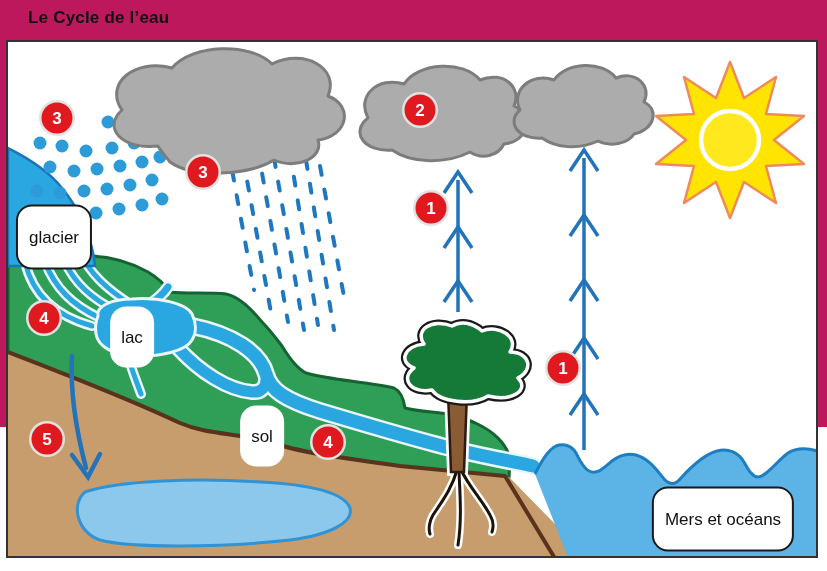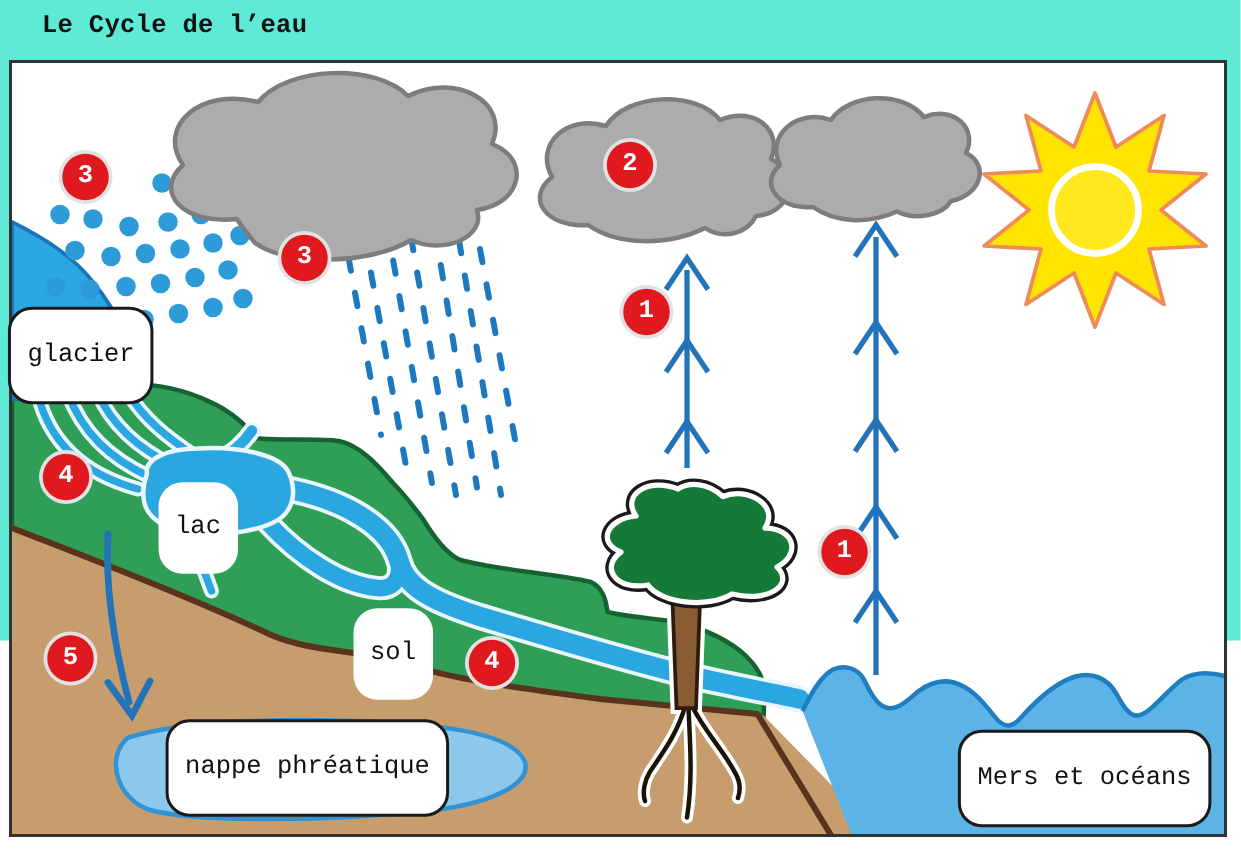--- a/index.html
+++ b/index.html
@@ -1,17 +1,17 @@
 <!DOCTYPE html>
 <html><head>
 <meta charset="utf-8">
 <style>
   html,body{margin:0;padding:0;background:#fff;}
   body{width:827px;height:571px;overflow:hidden;}
-  .stage{position:relative;width:827px;height:427px;font-family:Liberation Mono, monospace;background:#5eead4;}
+  .stage{position:relative;width:827px;height:427px;font-family:Liberation Sans, sans-serif;background:#be185d;}
   .title{position:absolute;left:28px;top:8px;font-size:17px;font-weight:bold;color:#111;letter-spacing:.2px;}
   .frame{position:absolute;left:6px;top:40px;width:812px;height:518px;border:2px solid #333;box-sizing:border-box;background:#fff;}
   .layer{position:absolute;left:0;top:0;width:827px;height:571px;pointer-events:none;}
   .pill{position:absolute;transform:translate(-50%,-50%);background:#fff;color:#111;
         font-size:17px;line-height:1;padding:22px 11px;border-radius:16px;white-space:nowrap;z-index:3;}
   .pill--bordered{border:2px solid #1a1a1a;}
   .badge{position:absolute;transform:translate(-50%,-50%);width:31px;height:31px;border-radius:50%;
          background:#e0191f;color:#fff;font-size:17px;font-weight:bold;display:flex;align-items:center;
          justify-content:center;box-shadow:0 0 0 2.5px #e2e2e2;z-index:3;}
 </style>
@@ -177,23 +177,22 @@
         <path d="M730,62 L744,98 L776,77 L766,114 L804,116 L774,140 L804,164 L766,166 L776,203
                  L744,182 L730,218 L716,182 L684,203 L694,166 L656,164 L686,140 L656,116
                  L694,114 L684,77 L716,98 Z" fill="#ffe400" stroke="#ef8b5a" stroke-width="2.5" stroke-linejoin="round"></path>
         <circle cx="730" cy="140" r="29" fill="#ffe81e" stroke="#ffffff" stroke-width="4.5"></circle>
       </g>
 
     </g>
   </svg>
 
   <div class="pill pill--bordered" style="left:54px;top:237px;">glacier</div>
-  <div class="pill" style="left:132px;top:352px;">lac</div>
+  <div class="pill" style="left:132px;top:337px;">lac</div>
   <div class="pill" style="left:262px;top:436px;text-align:center;">sol</div>
-  <div class="pill pill--bordered" style="left:205px;top:512px;">nappe phréatique</div>
   <div class="pill pill--bordered" style="left:723px;top:519px;">Mers et océans</div>
 
   <div class="badge" style="left:431px;top:208px;">1</div>
   <div class="badge" style="left:563px;top:368px;">1</div>
   <div class="badge" style="left:420px;top:110px;">2</div>
   <div class="badge" style="left:57px;top:118px;">3</div>
   <div class="badge" style="left:203px;top:172px;">3</div>
   <div class="badge" style="left:44px;top:318px;">4</div>
   <div class="badge" style="left:328px;top:442px;">4</div>
   <div class="badge" style="left:47px;top:439px;">5</div>

